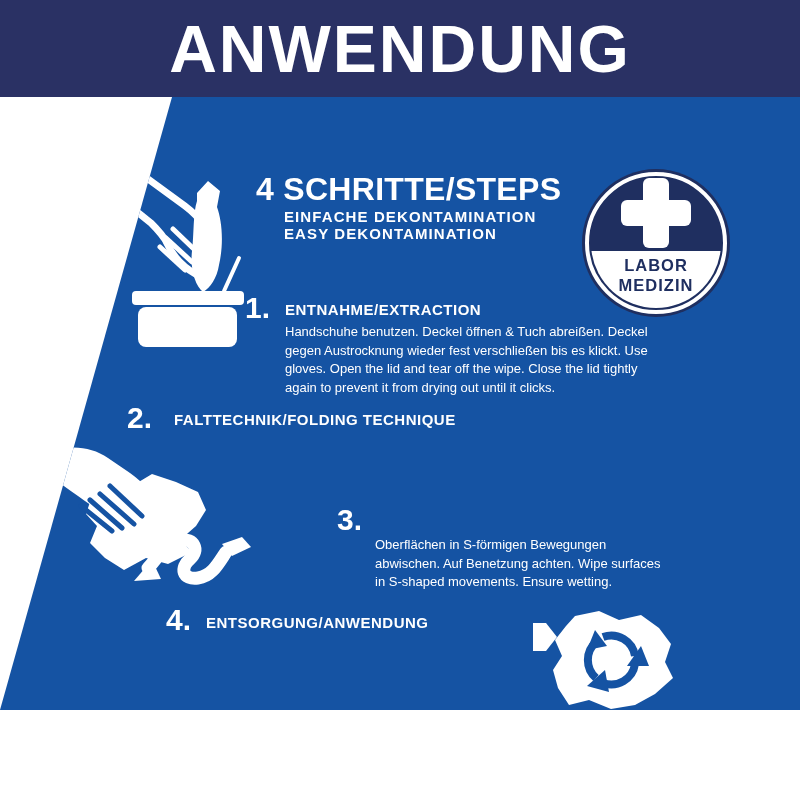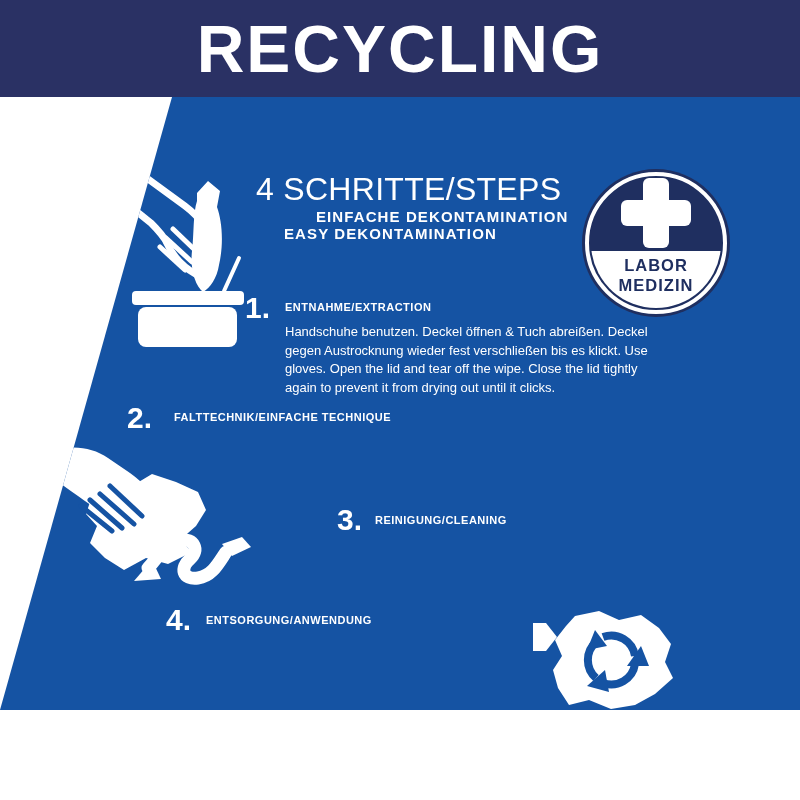--- a/index.html
+++ b/index.html
@@ -7,40 +7,40 @@
   .canvas{position:relative;width:800px;height:800px;background:#ffffff;overflow:hidden;}
 
   .banner{position:absolute;left:0;top:0;width:800px;height:97px;background:#2a3164;
           display:flex;align-items:center;justify-content:center;}
   .banner-title{font-size:66px;font-weight:800;letter-spacing:2px;color:#ffffff;line-height:1;}
 
   .panel{position:absolute;left:0;top:97px;width:800px;height:613px;background:#1553a3;
          clip-path:polygon(172px 0,800px 0,800px 613px,0 613px);color:#ffffff;}
 
   .abs{position:absolute;}
-  .main-title{font-size:32px;font-weight:400;letter-spacing:0.3px;line-height:1.05;white-space:nowrap;text-align:right;}
+  .main-title{font-size:32px;font-weight:700;letter-spacing:0.3px;line-height:1.05;white-space:nowrap;text-align:right;}
   .sub-title{font-size:15px;font-weight:700;letter-spacing:1.1px;line-height:16px;white-space:nowrap;}
   .step-number{font-size:30px;font-weight:800;line-height:1;}
-  .step-heading{font-size:11px;font-weight:700;letter-spacing:0.5px;white-space:nowrap;}
+  .step-heading{font-size:15px;font-weight:700;letter-spacing:0.5px;white-space:nowrap;}
   .step-body{font-size:13px;font-weight:400;line-height:18.5px;white-space:pre-line;}
   .icon-svg{position:absolute;display:block;}
 </style>
 </head>
 <body>
 
 <div class="canvas">
 
   <div class="banner">
-    <div class="banner-title">RECYCLING</div>
+    <div class="banner-title">ANWENDUNG</div>
   </div>
 
   <div class="panel">
 
     <div class="abs main-title" style="left:256px;top:76px;">4 SCHRITTE/STEPS</div>
-    <div class="abs sub-title" style="left:284px;top:112px;margin-left:32px;">EINFACHE DEKONTAMINATION</div>
+    <div class="abs sub-title" style="left:284px;top:112px;">EINFACHE DEKONTAMINATION</div>
     <div class="abs sub-title" style="left:284px;top:129px;">EASY DEKONTAMINATION</div>
 
     <svg class="icon-svg" style="left:580px;top:70px;" width="152" height="152" viewBox="0 0 152 152">
       <circle cx="76" cy="76" r="74" fill="#1f2f60"></circle>
       <circle cx="76" cy="76" r="69" fill="none" stroke="#ffffff" stroke-width="4"></circle>
       <path d="M11.5,84 A65,65 0 0,0 140.5,84 Z" fill="#ffffff"></path>
       <g fill="#ffffff">
         <rect x="63" y="11" width="26" height="70" rx="6"></rect>
         <rect x="41" y="33" width="70" height="26" rx="6"></rect>
       </g>
@@ -97,22 +97,24 @@
     </svg>
 
     <div class="abs step-number" style="left:245px;top:196px;">1.</div>
     <div class="abs step-heading" style="left:285px;top:204px;">ENTNAHME/EXTRACTION</div>
     <div class="abs step-body" style="left:285px;top:226px;width:500px;">Handschuhe benutzen. Deckel öffnen &amp; Tuch abreißen. Deckel
 gegen Austrocknung wieder fest verschließen bis es klickt. Use
 gloves. Open the lid and tear off the wipe. Close the lid tightly
 again to prevent it from drying out until it clicks.</div>
 
     <div class="abs step-number" style="left:127px;top:306px;">2.</div>
-    <div class="abs step-heading" style="left:174px;top:314px;">FALTTECHNIK/EINFACHE TECHNIQUE</div>
+    <div class="abs step-heading" style="left:174px;top:314px;">FALTTECHNIK/FOLDING TECHNIQUE</div>
 
     <div class="abs step-number" style="left:337px;top:408px;">3.</div>
-    <div class="abs step-heading" style="left:375px;top:417px;">REINIGUNG/CLEANING</div>
+    <div class="abs step-body" style="left:375px;top:439px;width:400px;">Oberflächen in S-förmigen Bewegungen
+abwischen. Auf Benetzung achten. Wipe surfaces
+in S-shaped movements. Ensure wetting.</div>
 
     <div class="abs step-number" style="left:166px;top:508px;">4.</div>
     <div class="abs step-heading" style="left:206px;top:517px;">ENTSORGUNG/ANWENDUNG</div>
 
   </div>
 </div>
 
 </body></html>

